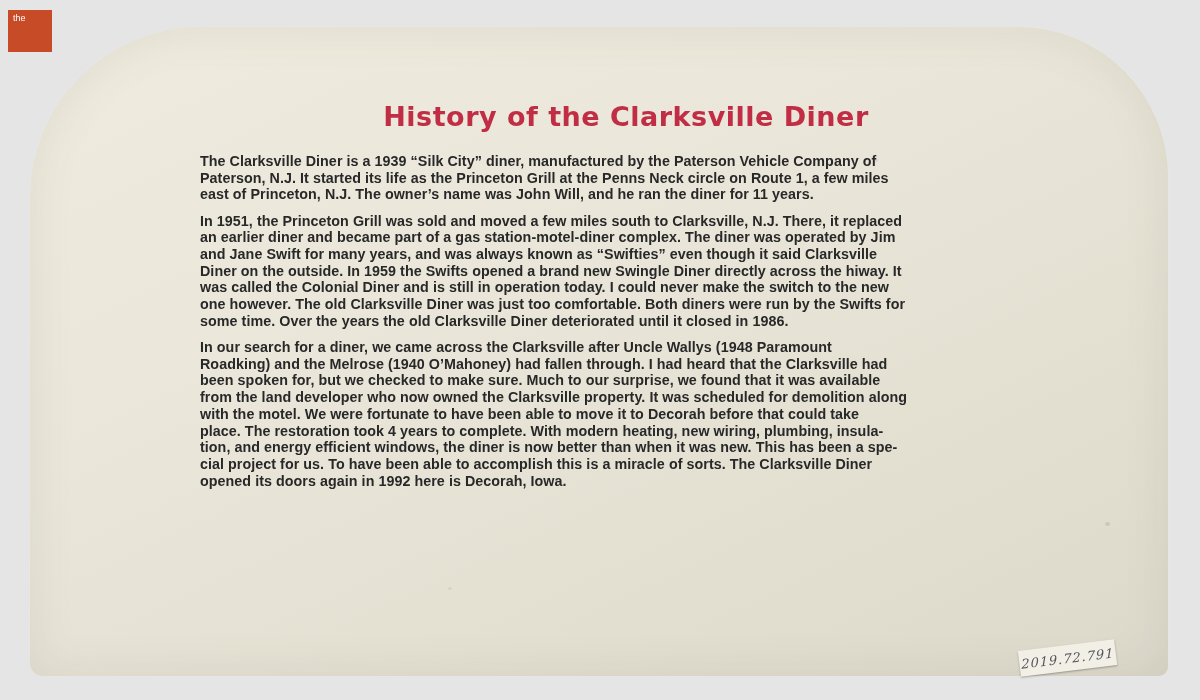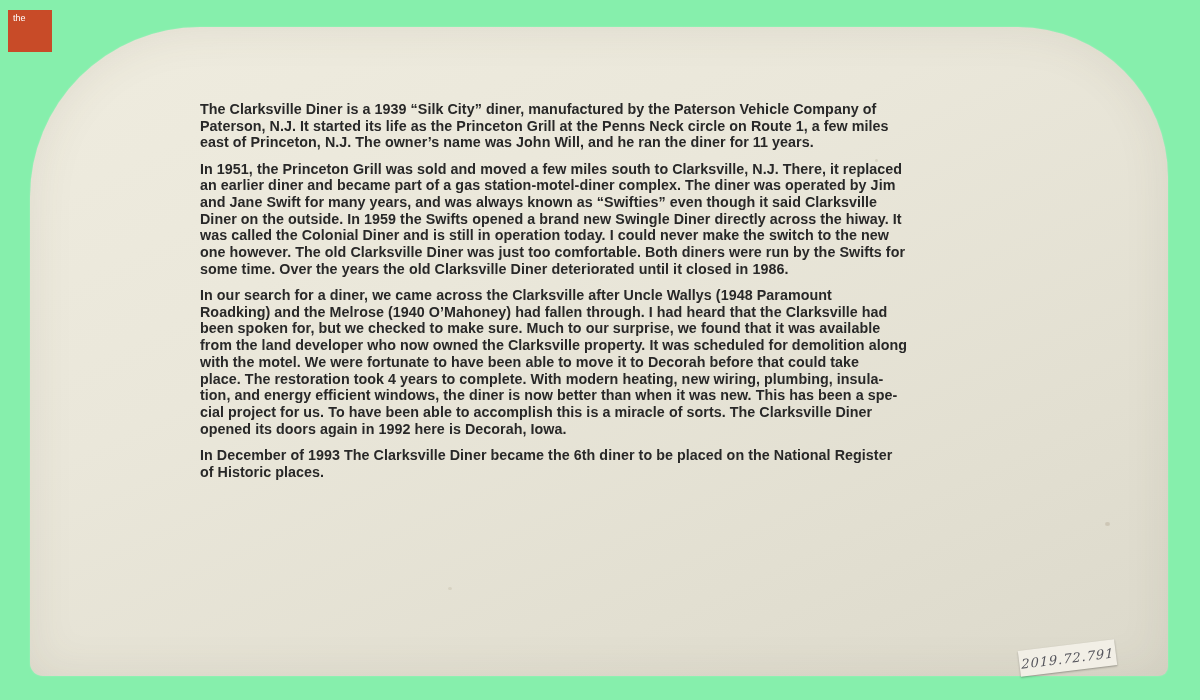--- a/index.html
+++ b/index.html
@@ -3,21 +3,21 @@
 <meta charset="utf-8">
 <style>
   * { margin: 0; padding: 0; box-sizing: border-box; }
   html, body { width: 1200px; height: 700px; overflow: hidden; }
   body { font-family: "Liberation Sans", sans-serif; }
 
   .stage {
     position: relative;
     width: 1200px;
     height: 700px;
-    background: #86efac;
+    background: #e5e5e5;
   }
 
   
   .logo {
     position: absolute;
     left: 8px; top: 10px;
     width: 44px; height: 42px;
     background: #c84b28;
     color: #ffffff;
     overflow: hidden;
@@ -106,42 +106,41 @@
 
   <div class="logo">
     <span class="logo-the">the</span>
     <span class="logo-henry">Henry</span>
     <span class="logo-ford">Ford</span>
   </div>
 
   <div class="card">
 
     <div class="text-block">
+      <h1 class="card-title">History of the Clarksville Diner</h1>
 
       <div class="para">The Clarksville Diner is a 1939 “Silk City” diner, manufactured by the Paterson Vehicle Company of
 Paterson, N.J. It started its life as the Princeton Grill at the Penns Neck circle on Route 1, a few miles
 east of Princeton, N.J. The owner’s name was John Will, and he ran the diner for 11 years.</div>
       <div class="para">In 1951, the Princeton Grill was sold and moved a few miles south to Clarksville, N.J. There, it replaced
 an earlier diner and became part of a gas station-motel-diner complex. The diner was operated by Jim
 and Jane Swift for many years, and was always known as “Swifties” even though it said Clarksville
 Diner on the outside. In 1959 the Swifts opened a brand new Swingle Diner directly across the hiway. It
 was called the Colonial Diner and is still in operation today. I could never make the switch to the new
 one however. The old Clarksville Diner was just too comfortable. Both diners were run by the Swifts for
 some time. Over the years the old Clarksville Diner deteriorated until it closed in 1986.</div>
       <div class="para">In our search for a diner, we came across the Clarksville after Uncle Wallys (1948 Paramount
 Roadking) and the Melrose (1940 O’Mahoney) had fallen through. I had heard that the Clarksville had
 been spoken for, but we checked to make sure. Much to our surprise, we found that it was available
 from the land developer who now owned the Clarksville property. It was scheduled for demolition along
 with the motel. We were fortunate to have been able to move it to Decorah before that could take
 place. The restoration took 4 years to complete. With modern heating, new wiring, plumbing, insula-
 tion, and energy efficient windows, the diner is now better than when it was new. This has been a spe-
 cial project for us. To have been able to accomplish this is a miracle of sorts. The Clarksville Diner
 opened its doors again in 1992 here is Decorah, Iowa.</div>
-      <div class="para">In December of 1993 The Clarksville Diner became the 6th diner to be placed on the National Register
-of Historic places.</div>
     </div>
 
     <div class="speck speck-1"></div>
     <div class="speck speck-2"></div>
     <div class="speck speck-3"></div>
 
     <div class="accession-label">
       <span>2019.72.791</span>
     </div>
 

